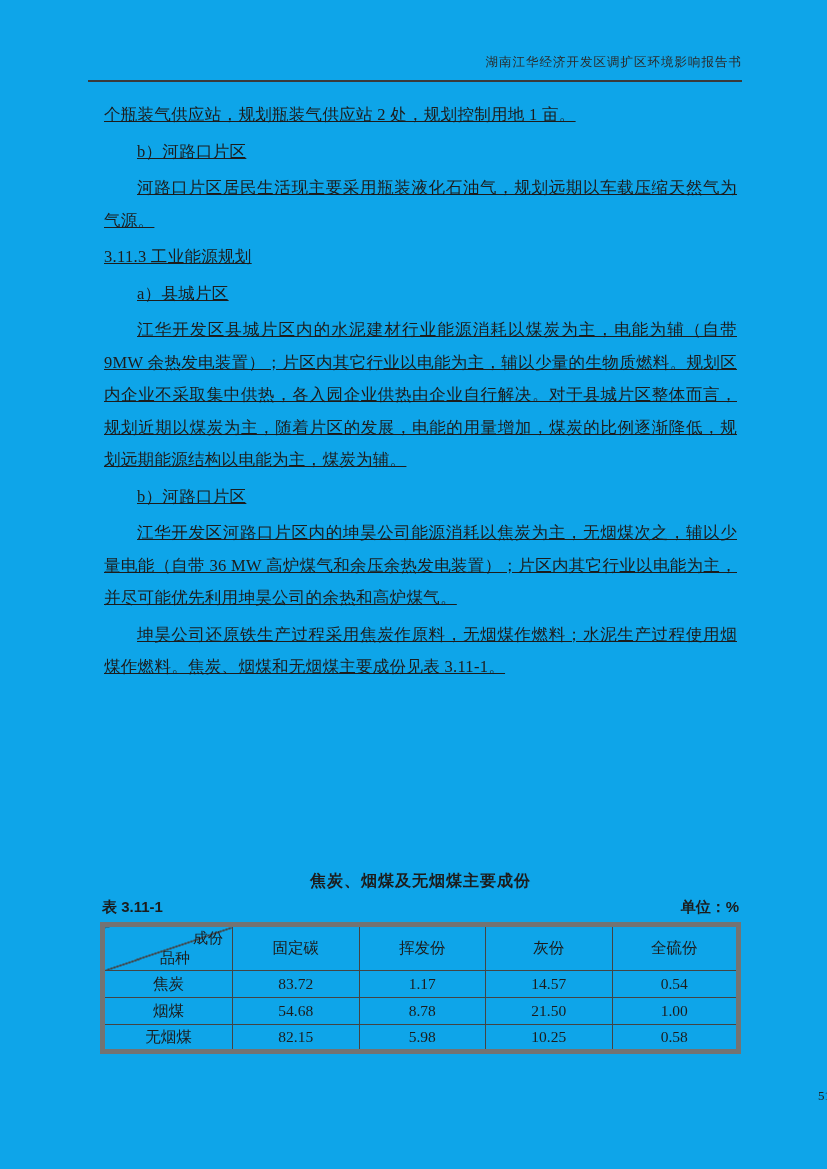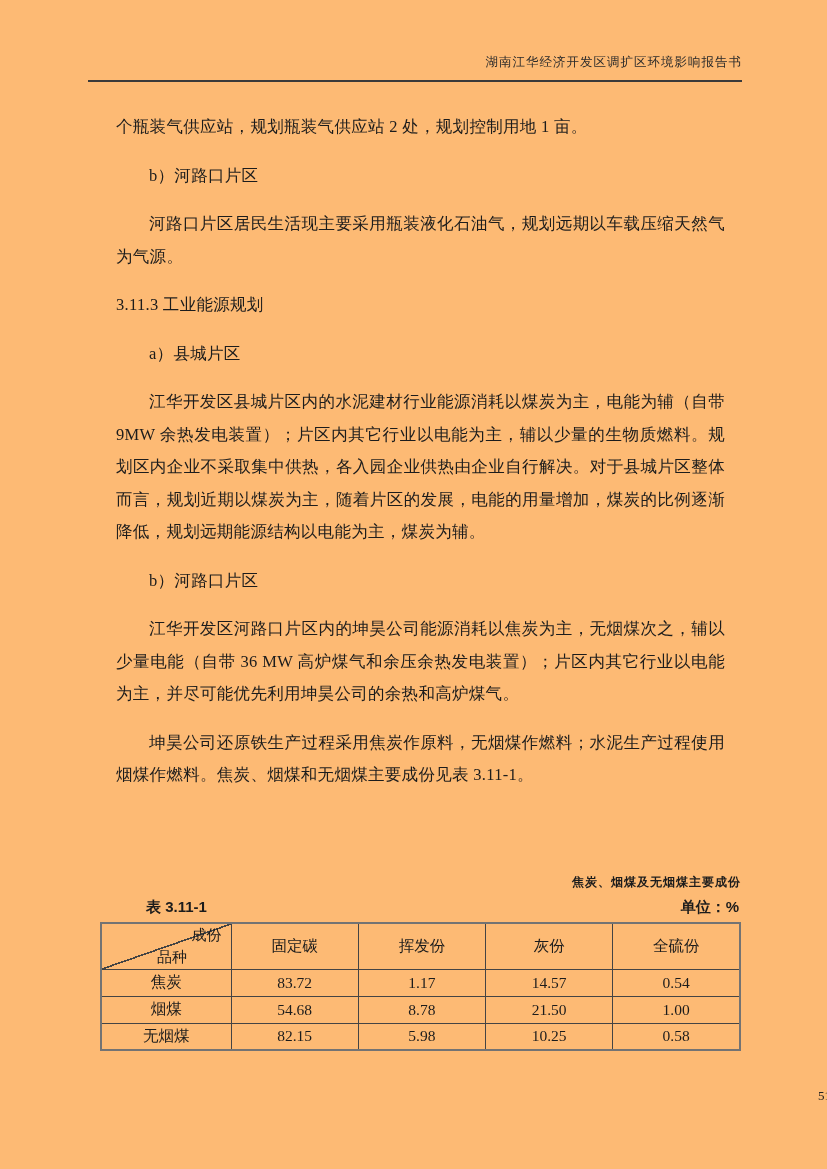--- a/index.html
+++ b/index.html
@@ -1,20 +1,20 @@
 <!DOCTYPE html>
 <html><head>
 <meta charset="utf-8">
 <style>
   html,body{margin:0;padding:0;background:#e8e8e8;}
   .page{
     position:relative;
     width:827px;height:1169px;
     margin:0 auto;
-    background:#fdba74;
+    background:#0ea5e9;
     font-family:"Liberation Serif","DejaVu Serif",serif;
     color:#1c1c1c;
     overflow:hidden;
   }
   
   .hdr{
     position:absolute;top:54px;left:88px;right:85px;
     text-align:right;
     font-size:12.5px;line-height:16px;
     color:#2a2a2a;
@@ -23,52 +23,52 @@
   .hdr-rule{
     position:absolute;top:80px;left:88px;right:85px;
     border-top:2px solid #3a3a3a;
   }
   
   .content{
     position:absolute;top:95px;left:100px;width:641px;height:772px;
     overflow:hidden;
   }
   .content p{
-    margin:16px;
+    margin:4px;
     font-size:16.5px;
     line-height:32.5px;
     text-align:justify;
     letter-spacing:0.3px;
+    text-decoration:underline;
   }
   .content p.ind{text-indent:2em;}
   .content p.hd{text-indent:0;}
   
   .tblock{
     position:absolute;top:871px;left:100px;width:641px;
   }
   .tcaption{
-    text-align:right;
-    font-family:Liberation Sans, sans-serif;
+    text-align:center;
+    font-family:Liberation Mono, monospace;
     font-weight:bold;
-    font-size:12px;line-height:22px;
+    font-size:16px;line-height:22px;
     letter-spacing:1px;
   }
   .tlabelrow{
     display:flex;justify-content:space-between;align-items:flex-end;
     font-family:"Liberation Sans","DejaVu Sans",sans-serif;
     font-weight:bold;
     font-size:15px;line-height:24px;
     padding:2px 2px 3px 2px;
-    margin-left:44px;
   }
   table.maintable{
     width:100%;
     border-collapse:collapse;
     table-layout:fixed;
-    border:2px solid #737373;
+    border:5px solid #737373;
   }
   table.maintable td,table.maintable th{
     border:1px solid #444;
     font-size:15.5px;
     font-weight:normal;
     text-align:center;
     vertical-align:middle;
     padding:0;
   }
   tr.hrow{height:46px;}

